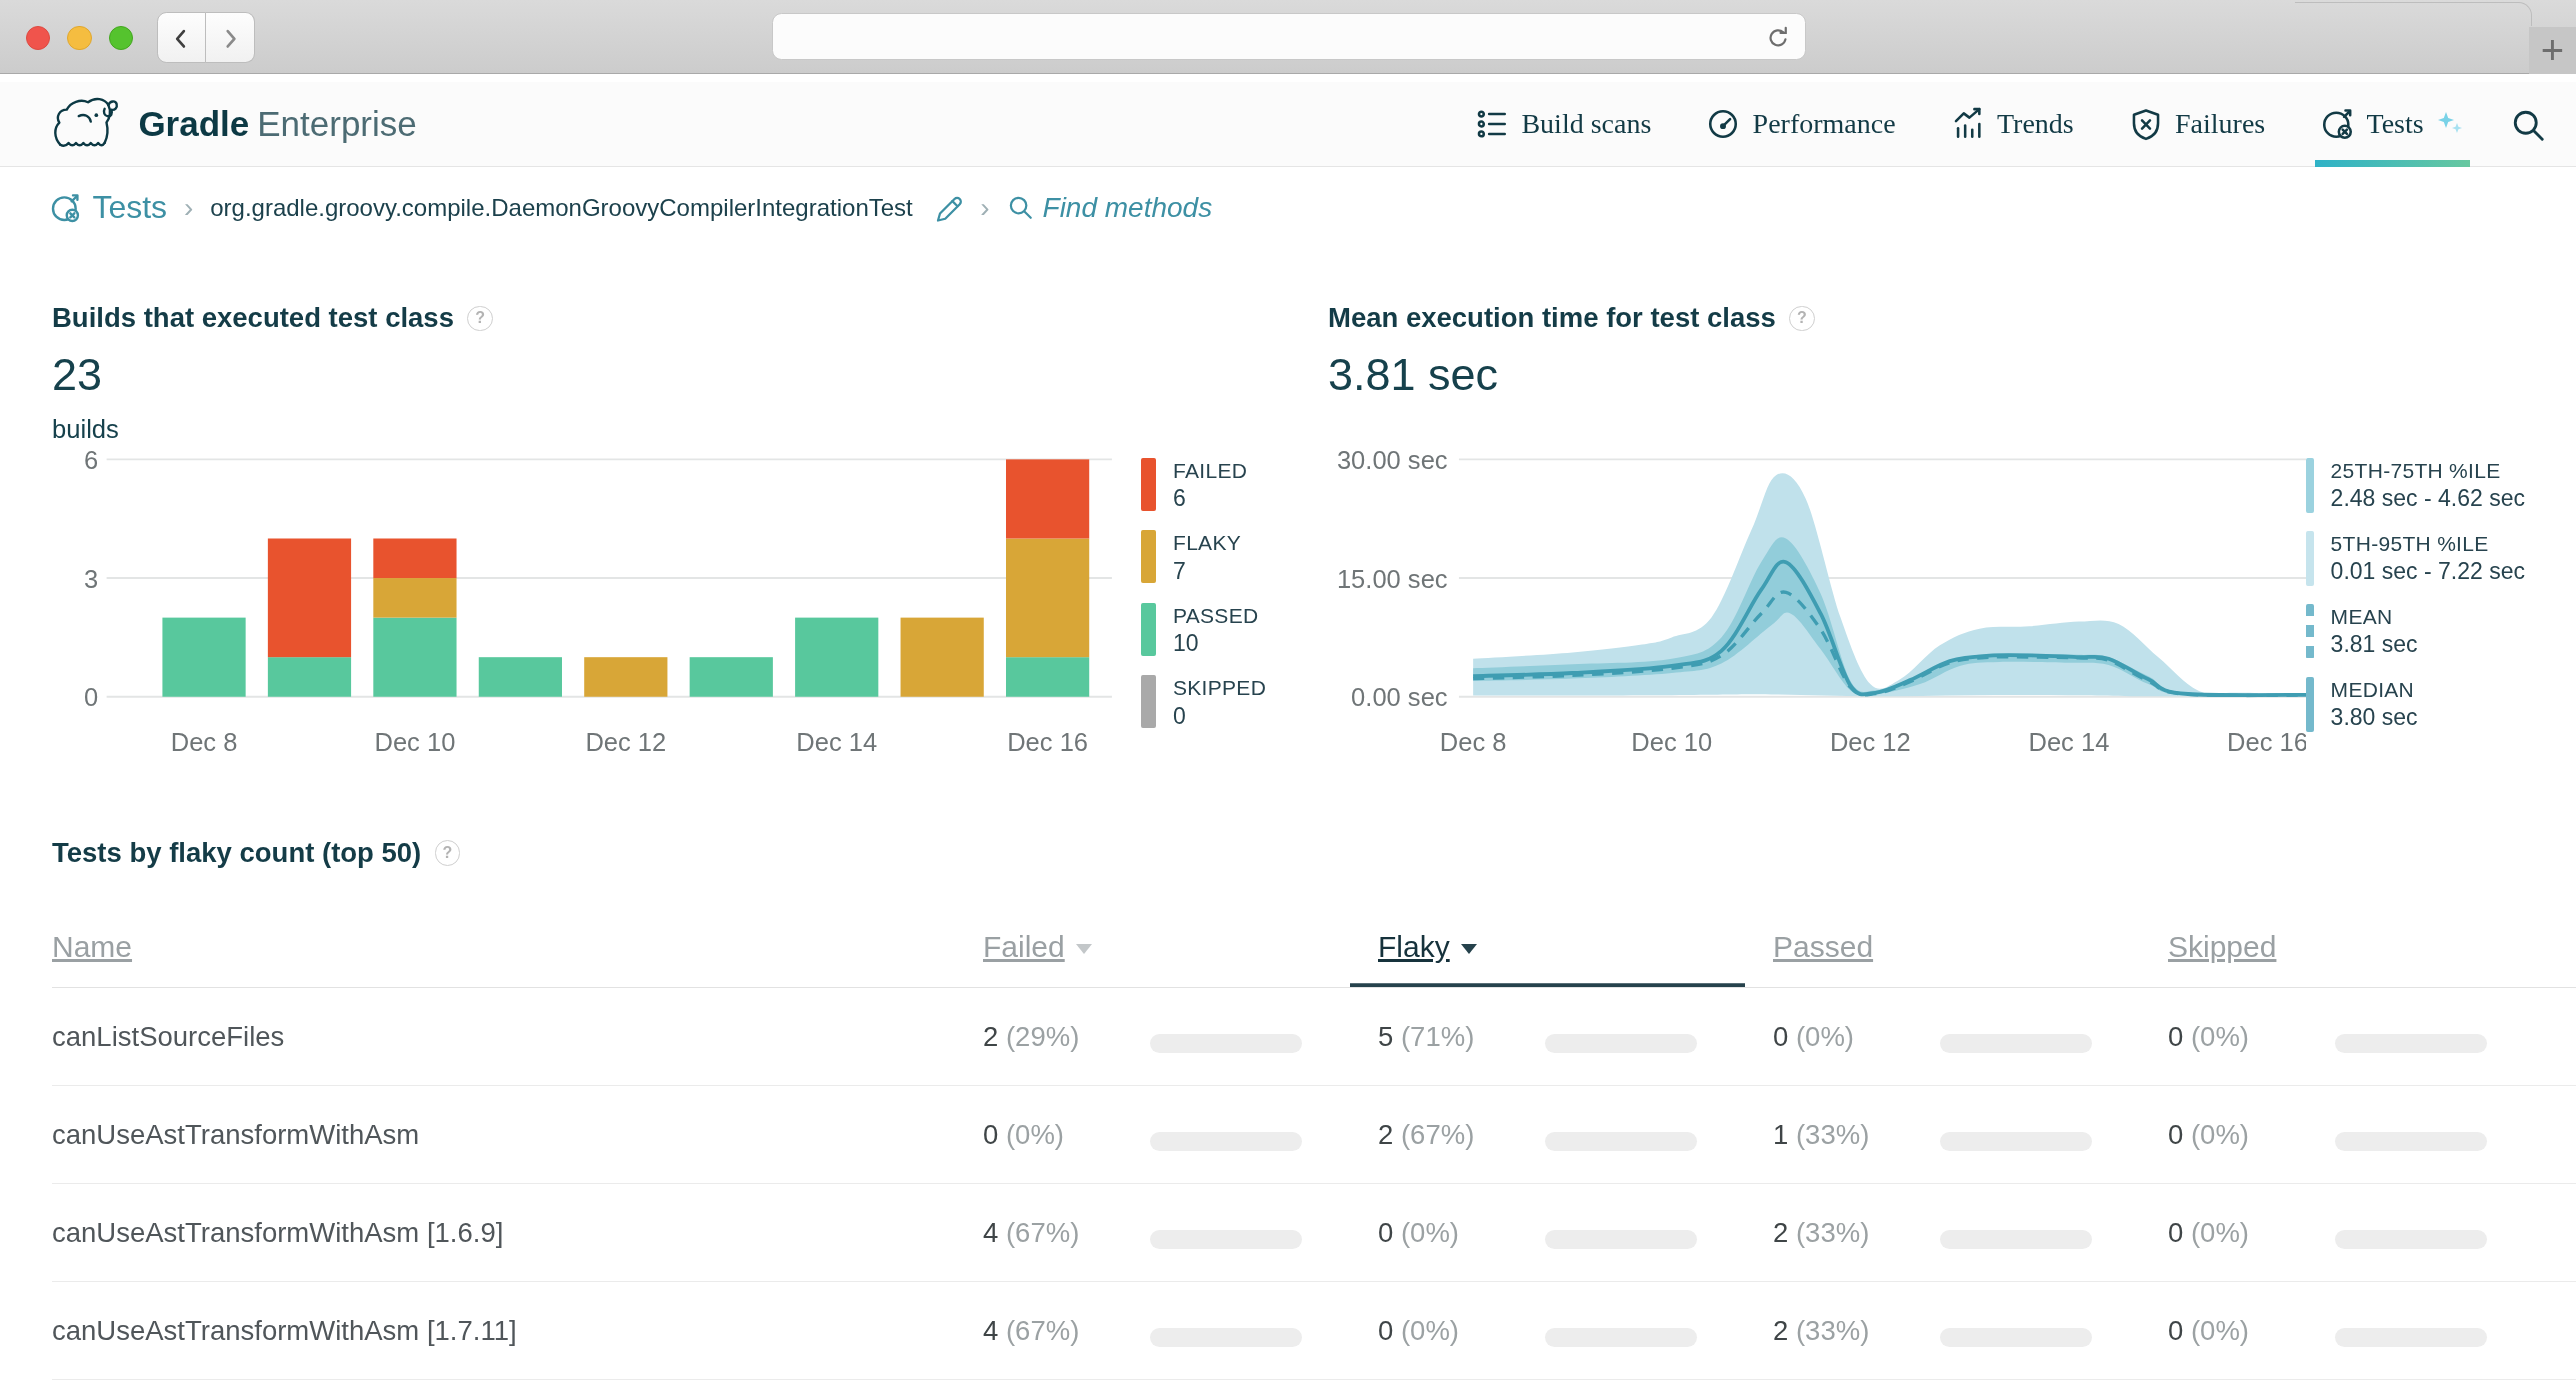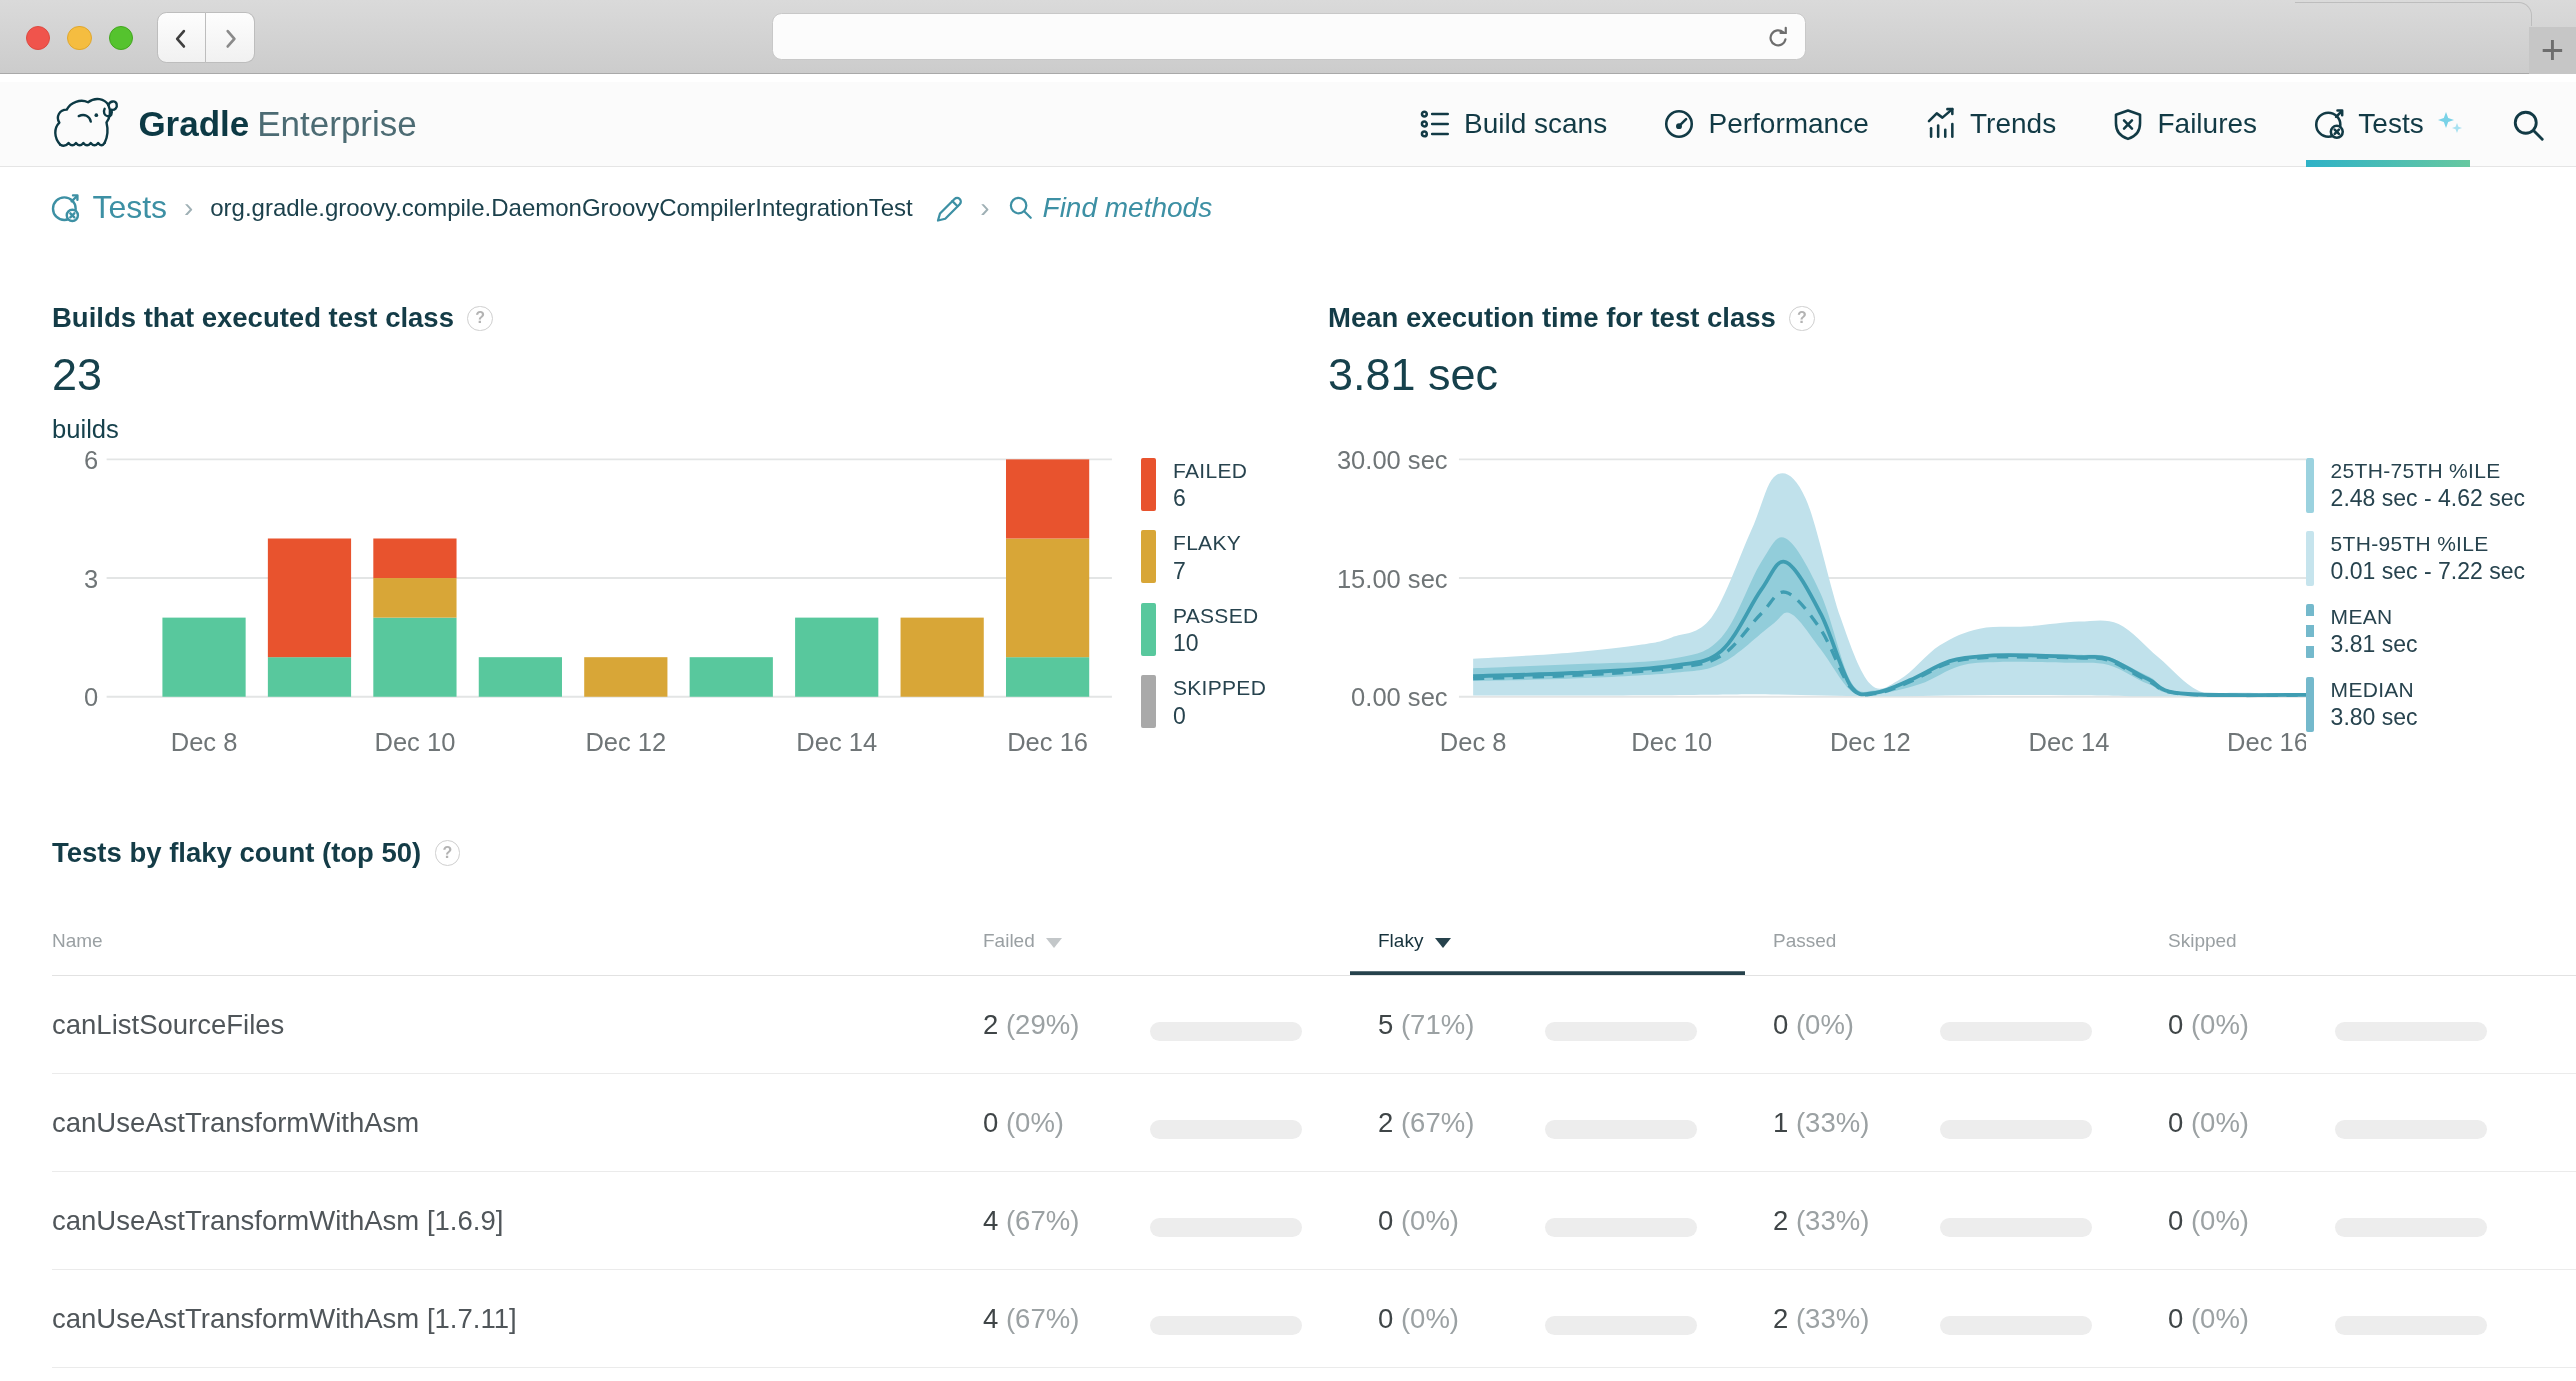--- a/index.html
+++ b/index.html
@@ -33,21 +33,21 @@
              font-size:40px; font-weight:300; color:#6d6d6d; }
 
   
   .appbar { position:absolute; top:82px; left:0; right:0; height:85px;
             background:#fbfbfb; border-bottom:0.9px solid #e5e5e5; }
   .logo { position:absolute; left:49px; top:11.4px; display:flex; align-items:center; gap:11.4px; }
   .brand-bold  { font-size:35px; font-weight:700; color:#0c3944; }
   .brand-light { font-size:35px; font-weight:300; color:#4c6b73; margin-left:3.8px; }
   .mainnav { position:absolute; right:112px; top:0; height:100%; display:flex; align-items:center; gap:55px; }
   .nav-item { display:flex; align-items:center; gap:12.3px; font-size:28px; color:#123a45;
-              height:100%; position:relative; cursor:pointer; }
+              height:100%; position:relative; cursor:pointer;font-family:Liberation Serif, serif; }
   .nav-item.active::after { content:''; position:absolute; left:-5.7px; right:-5.7px; bottom:-0.9px;
               height:6.6px; background:linear-gradient(90deg,#2fb2c7,#67c8a0); }
   .searchbtn { position:absolute; right:30px; top:24.6px; cursor:pointer; }
 
   
   .crumbs { position:absolute; top:189px; left:49px; display:flex; align-items:center; gap:15px; }
   .crumb-root { display:flex; align-items:center; gap:11.4px; font-size:32px; color:#3d90a4; cursor:pointer; }
   .crumb-sep { font-size:28px; color:#9fb0b5; padding:0 1.9px; }
   .crumb-class { font-size:24px; color:#1c414c; }
   .find { display:flex; align-items:center; gap:9.5px; font-size:28px; font-style:italic;
@@ -76,22 +76,22 @@
   .panel.pright .swatch { width:7.6px; height:55px; }
   .legend-name { font-size:21px; letter-spacing:0.3px; color:#27434e; line-height:26.5px; white-space:pre; }
   .legend-val  { font-size:23px; color:#27434e; line-height:28px; white-space:pre; }
 
   
   .table-sec { position:absolute; top:814px; left:0; right:0; }
   .table-title { margin:23px 0 0 52px; display:flex; align-items:center; gap:13.3px;
                  font-size:27.5px; font-weight:700; color:#143c47; }
   .thead, .trow { display:grid; grid-template-columns:903px 395px 395px 395px 395px; margin-left:52px; }
   .thead { margin-top:42px; border-bottom:0.9px solid #e2e2e2; }
-  .th { font-size:19px; color:#9aa0a3; padding:19px 0 23px 0; display:flex; align-items:center;
-        gap:11.4px; cursor:pointer; }
+  .th { font-size:30px; color:#9aa0a3; padding:19px 0 23px 0; display:flex; align-items:center;
+        gap:11.4px; cursor:pointer;text-decoration:underline; }
   .th.col { padding-left:28px; }
   .th.active { color:#16323c; box-shadow:inset 0 -3.8px 0 #26424c; }
   .caret { width:0; height:0; border-left:8.5px solid transparent; border-right:8.5px solid transparent;
            border-top:10.4px solid #c3c7c9; margin-top:3.8px; }
   .caret.dark { border-top-color:#26424c; }
   .trow { height:98px; align-items:center; border-bottom:0.9px solid #ebebeb; }
   .tname { font-size:27.5px; color:#50565a; cursor:pointer; }
   .stat { display:flex; align-items:flex-end; padding-left:28px; }
   .nums { width:167px; font-size:27.5px; color:#3f4547; }
   .nums .pct { color:#9ba1a3; }

